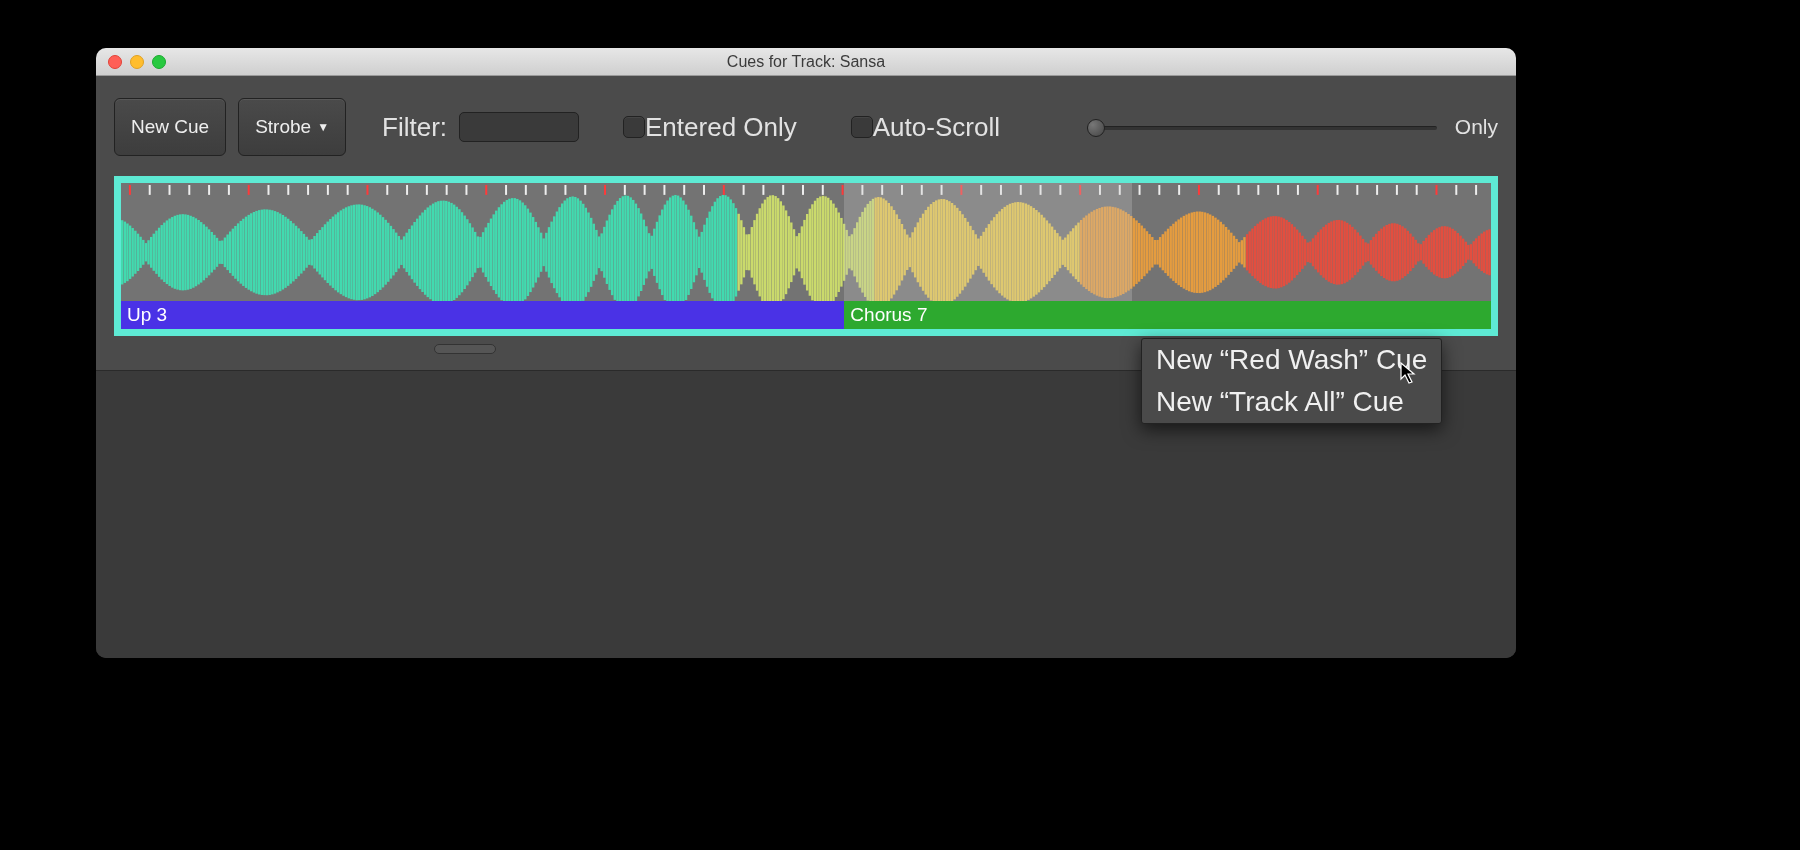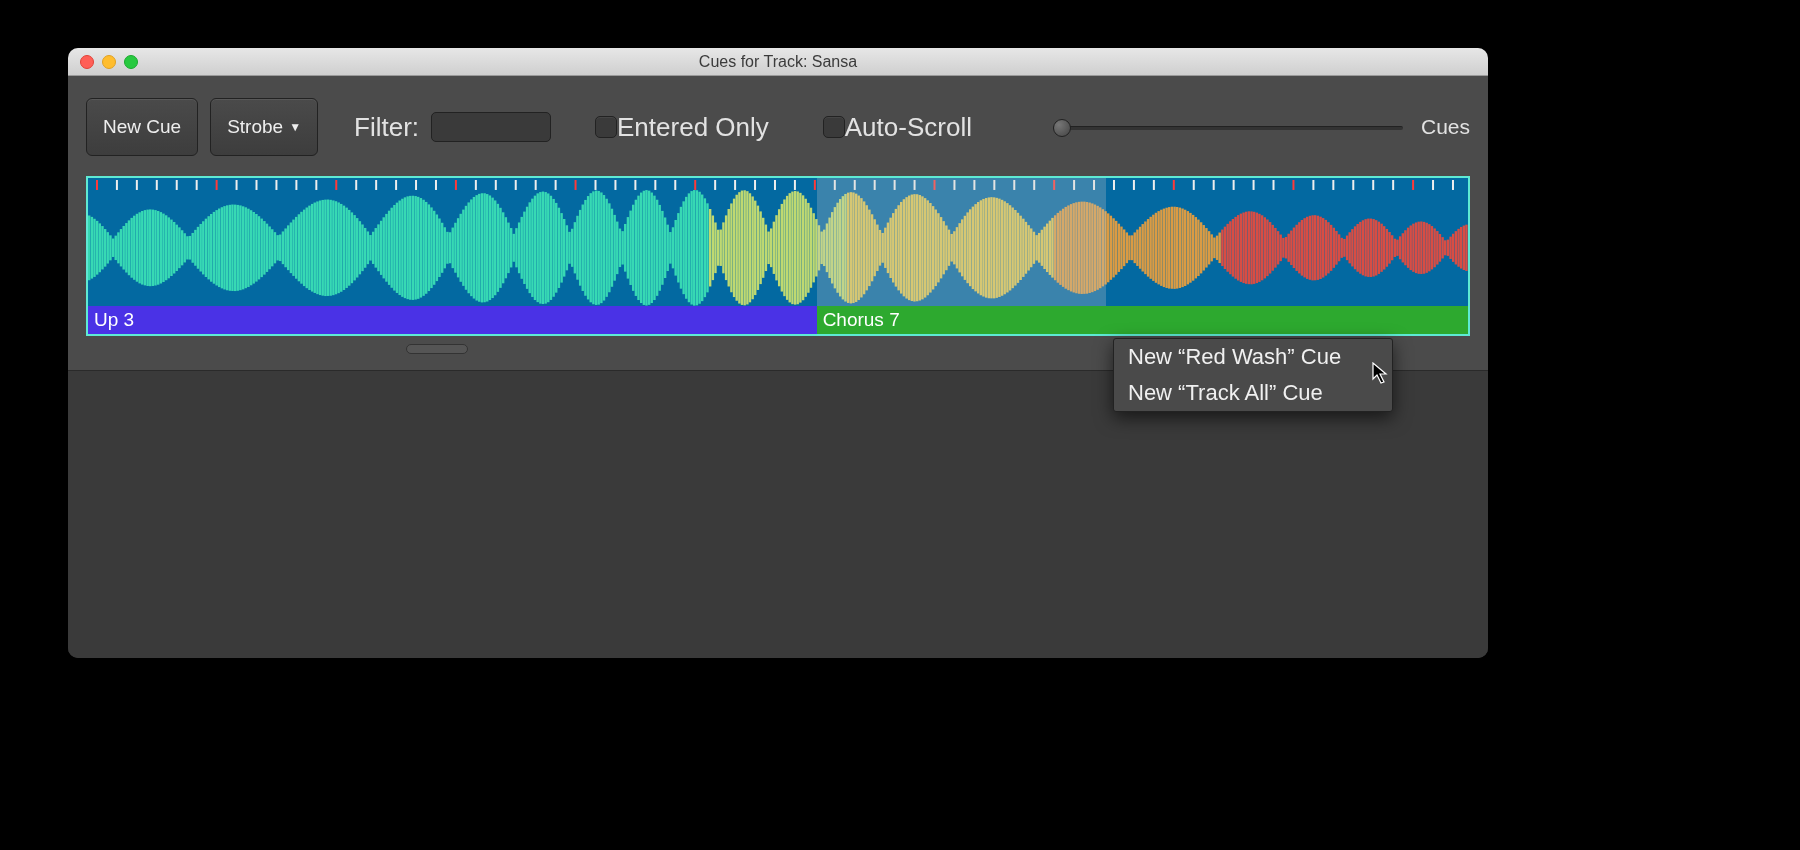--- a/index.html
+++ b/index.html
@@ -6,21 +6,21 @@
   body {
     background: #000;
     font-family: -apple-system, "Helvetica Neue", Arial, sans-serif;
     width: 1800px;
     height: 850px;
     overflow: hidden;
     position: relative;
   }
   .window {
     position: absolute;
-    left: 68px;
+    left: 96px;
     top: 48px;
     width: 1420px;
     height: 610px;
     background: #3a3a3a;
     border-radius: 10px;
     box-shadow: 0 20px 60px rgba(0,0,0,0.6);
     display: flex;
     flex-direction: column;
     overflow: hidden;
   }
@@ -137,22 +137,22 @@
   }
 
   .waveform-row {
     margin-top: 20px;
     position: relative;
   }
   .waveform {
     position: relative;
     width: 100%;
     height: 160px;
-    background: #0369a1;
-    border: 2px solid #5eead4;
+    background: #737373;
+    border: 7px solid #5eead4;
     overflow: hidden;
   }
   .wave-canvas {
     position: absolute;
     inset: 0;
   }
   .cue-strip {
     position: absolute;
     left: 0;
     bottom: 0;
@@ -206,21 +206,21 @@
     border: 1px solid #222;
     border-radius: 3px;
     box-shadow: 0 6px 18px rgba(0,0,0,0.6);
     min-width: 280px;
     overflow: hidden;
     z-index: 10;
   }
   .menu-item {
     padding: 5px 14px;
     color: #f0f0f0;
-    font-size: 22px;
+    font-size: 28px;
     cursor: pointer;
     white-space: nowrap;
   }
   .cursor-arrow {
     position: absolute;
     left: 1304px;
     top: 314px;
     z-index: 20;
     pointer-events: none;
   }
@@ -262,21 +262,21 @@
       <span style="width:30px"></span>
       <div class="check">
         <div class="checkbox"></div>
         <span class="label">Auto-Scroll</span>
       </div>
       <span class="spacer"></span>
       <div class="slider">
         <div class="slider-track"></div>
         <div class="slider-thumb"></div>
       </div>
-      <span class="zoom-label">Cues</span>
+      <span class="zoom-label">Only</span>
     </div>
 
     <div class="waveform-row">
       <div class="waveform">
         <svg class="wave-canvas" viewBox="0 0 1384 160" preserveAspectRatio="none">
             <rect x="0.0" width="2.40" y="37.6" height="64.9" fill="#3de6b6" opacity="0.9"></rect>
             <rect x="2.7" width="2.40" y="39.0" height="61.9" fill="#3de6b6" opacity="0.9"></rect>
             <rect x="5.3" width="2.40" y="40.9" height="58.3" fill="#3de6b6" opacity="0.9"></rect>
             <rect x="8.0" width="2.40" y="43.0" height="53.9" fill="#3de6b6" opacity="0.9"></rect>
             <rect x="10.6" width="2.40" y="45.5" height="49.0" fill="#3de6b6" opacity="0.9"></rect>

